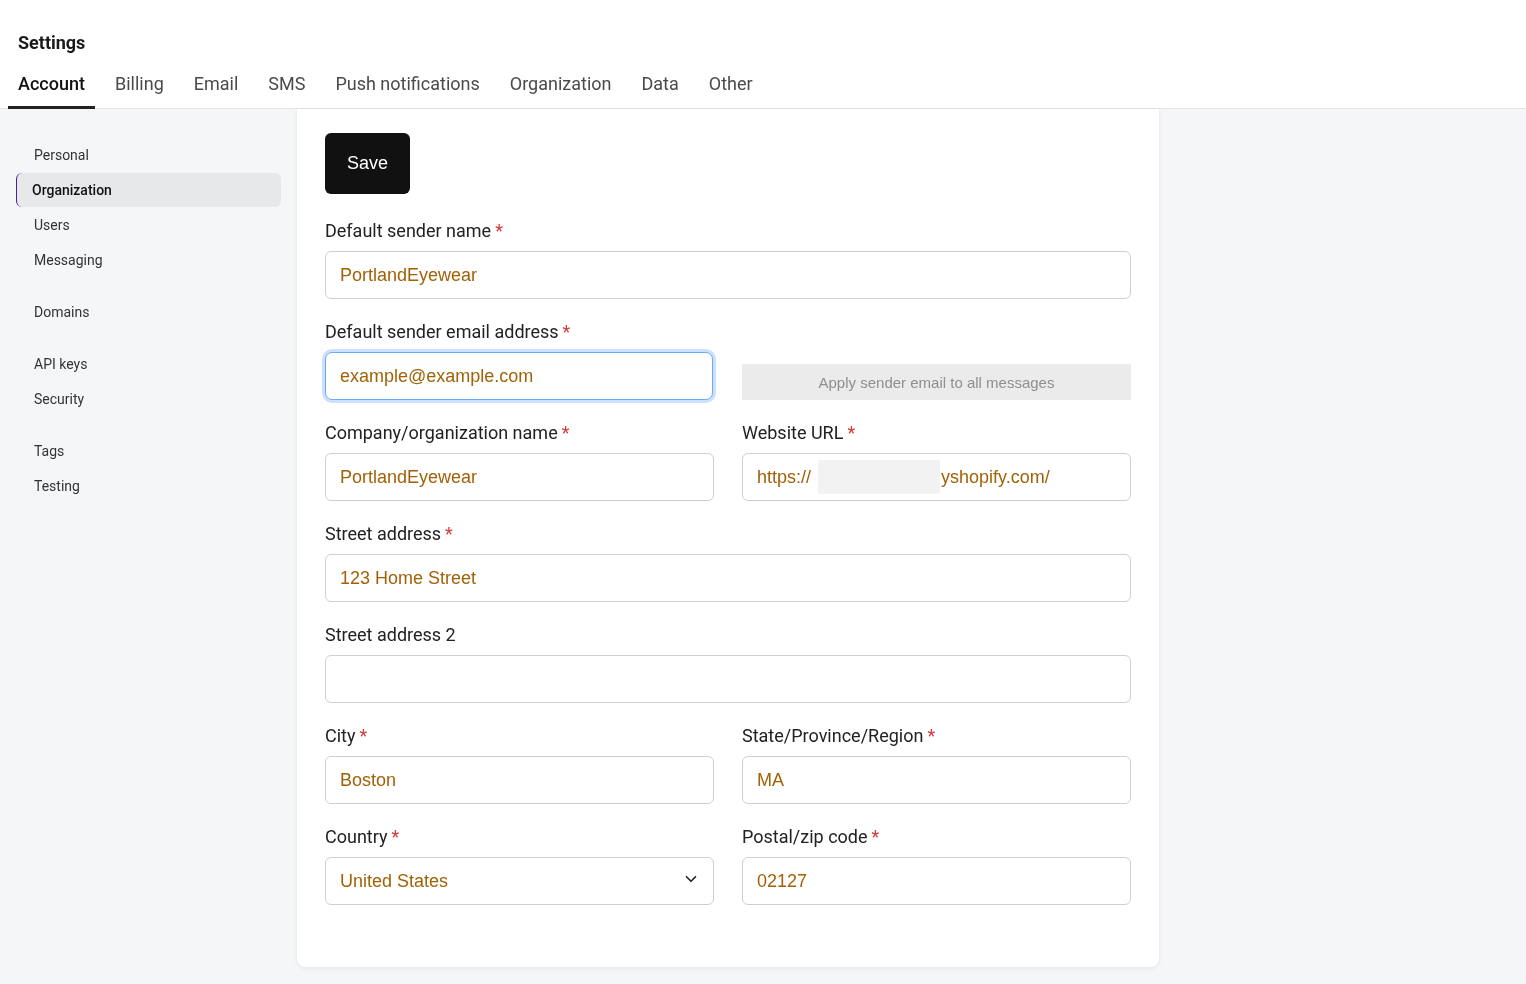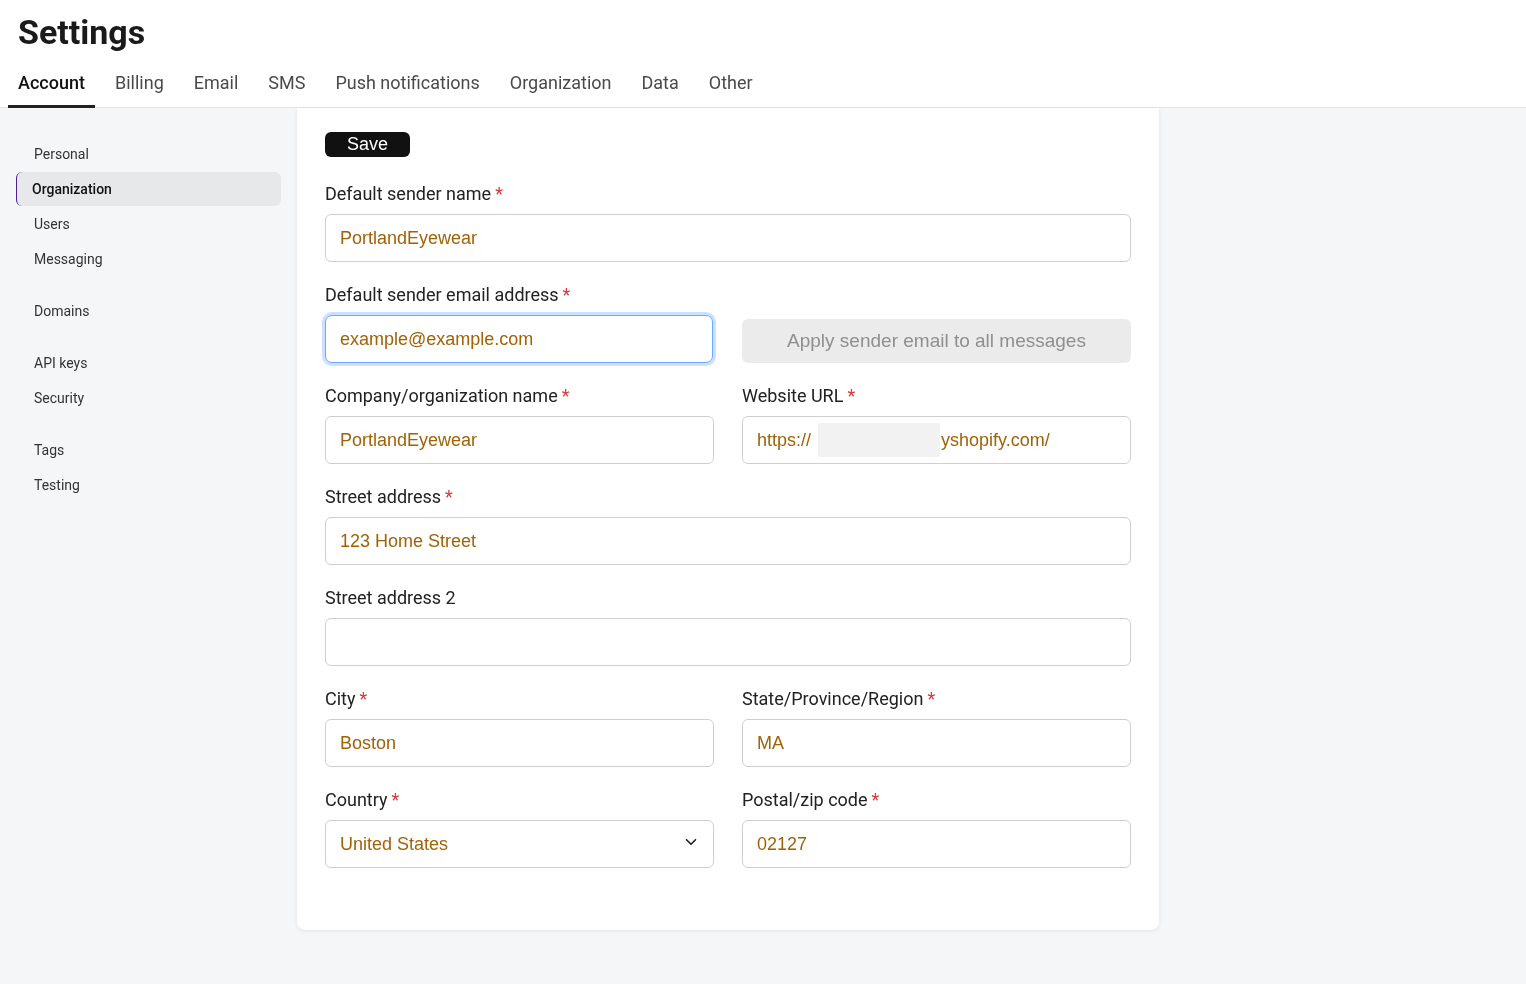--- a/index.html
+++ b/index.html
@@ -3,23 +3,24 @@
 <meta charset="utf-8">
 <style>
   * { box-sizing: border-box; margin: 0; padding: 0; }
   body {
     font-family: -apple-system, BlinkMacSystemFont, "Segoe UI", Roboto, Helvetica, Arial, sans-serif;
     background: #fff;
     color: #1a1a1a;
     font-size: 16px;
   }
   .page-title {
-    font-size: 34px;
+    font-size: 18px;
     font-weight: 700;
     padding: 12px 18px 8px;
+    margin-top: 20px;
   }
   .tabs {
     display: flex;
     gap: 30px;
     padding: 0 18px;
     border-bottom: 1px solid #e5e5e5;
   }
   .tab {
     padding: 12px 0 14px;
     font-size: 18px;
@@ -83,21 +84,21 @@
   }
   .panel-title {
     font-size: 24px;
     font-weight: 700;
   }
   .btn-save {
     background: #111;
     color: #fff;
     border: none;
     border-radius: 6px;
-    padding: 2px 22px;
+    padding: 20px 22px;
     font-size: 18px;
     font-weight: 500;
     cursor: pointer;
   }
   .form-row {
     display: flex;
     gap: 28px;
     margin-bottom: 22px;
   }
   .form-col { flex: 1; display: flex; flex-direction: column; }
@@ -115,26 +116,26 @@
     font-size: 18px;
     border: 1px solid #cfcfcf;
     border-radius: 6px;
     background: #fff;
     color: #a16207;
   }
   .input.focused { border-color: #6ea8fe; box-shadow: 0 0 0 3px rgba(110,168,254,0.35); border-radius: 7px; }
   .input.narrow { max-width: 388px; }
   .btn-apply {
     flex: 1;
-    height: 44px;
+    height: 36px;
     background: #ebebeb;
     color: #8f8f8f;
     border: none;
-    border-radius: 6px;
-    font-size: 19px;
+    border-radius: 0;
+    font-size: 15px;
     cursor: default;
   }
   .apply-row { display: flex; gap: 28px; align-items: flex-end; }
   .select-wrap { position: relative; }
   .select {
     appearance: none;
     -webkit-appearance: none;
     padding-right: 40px;
     cursor: pointer;
   }

